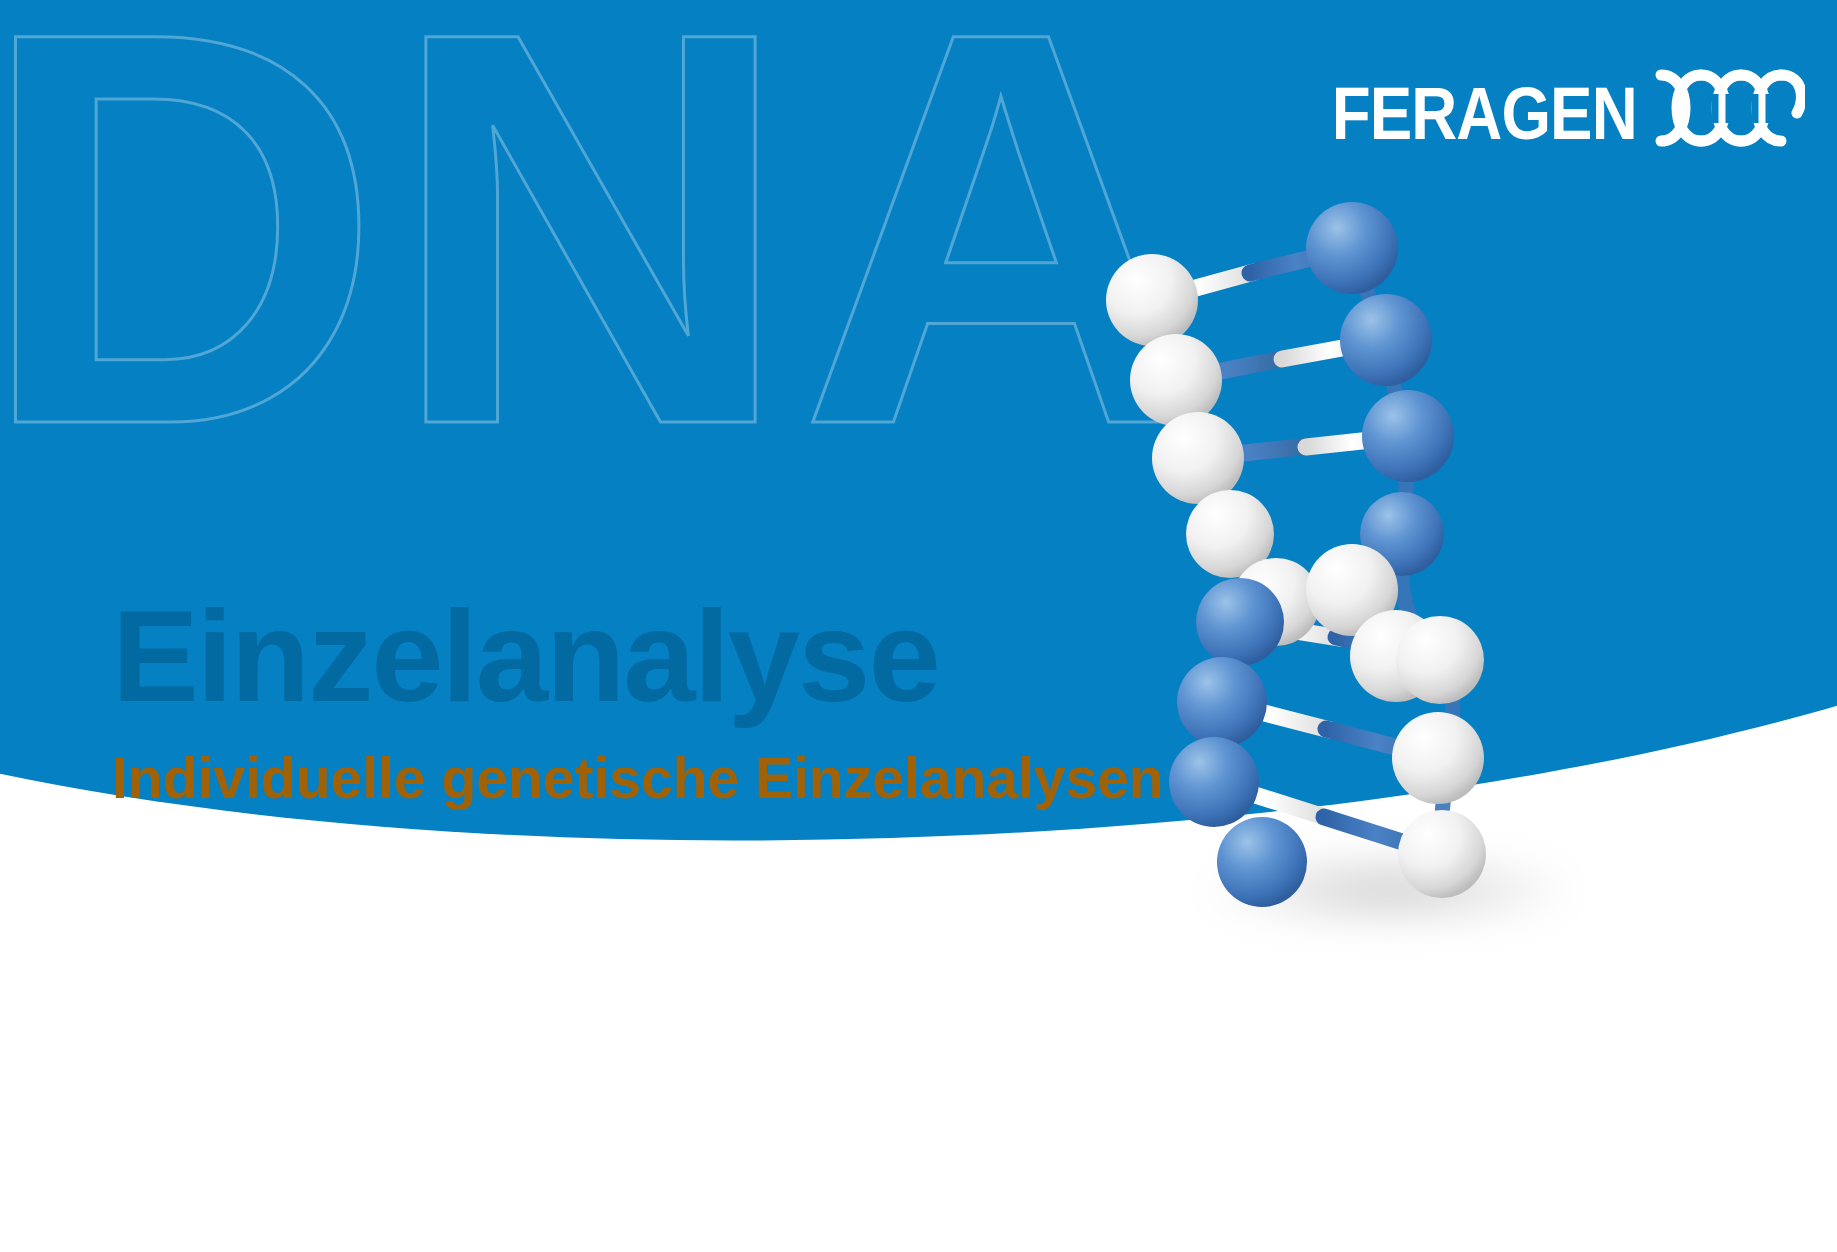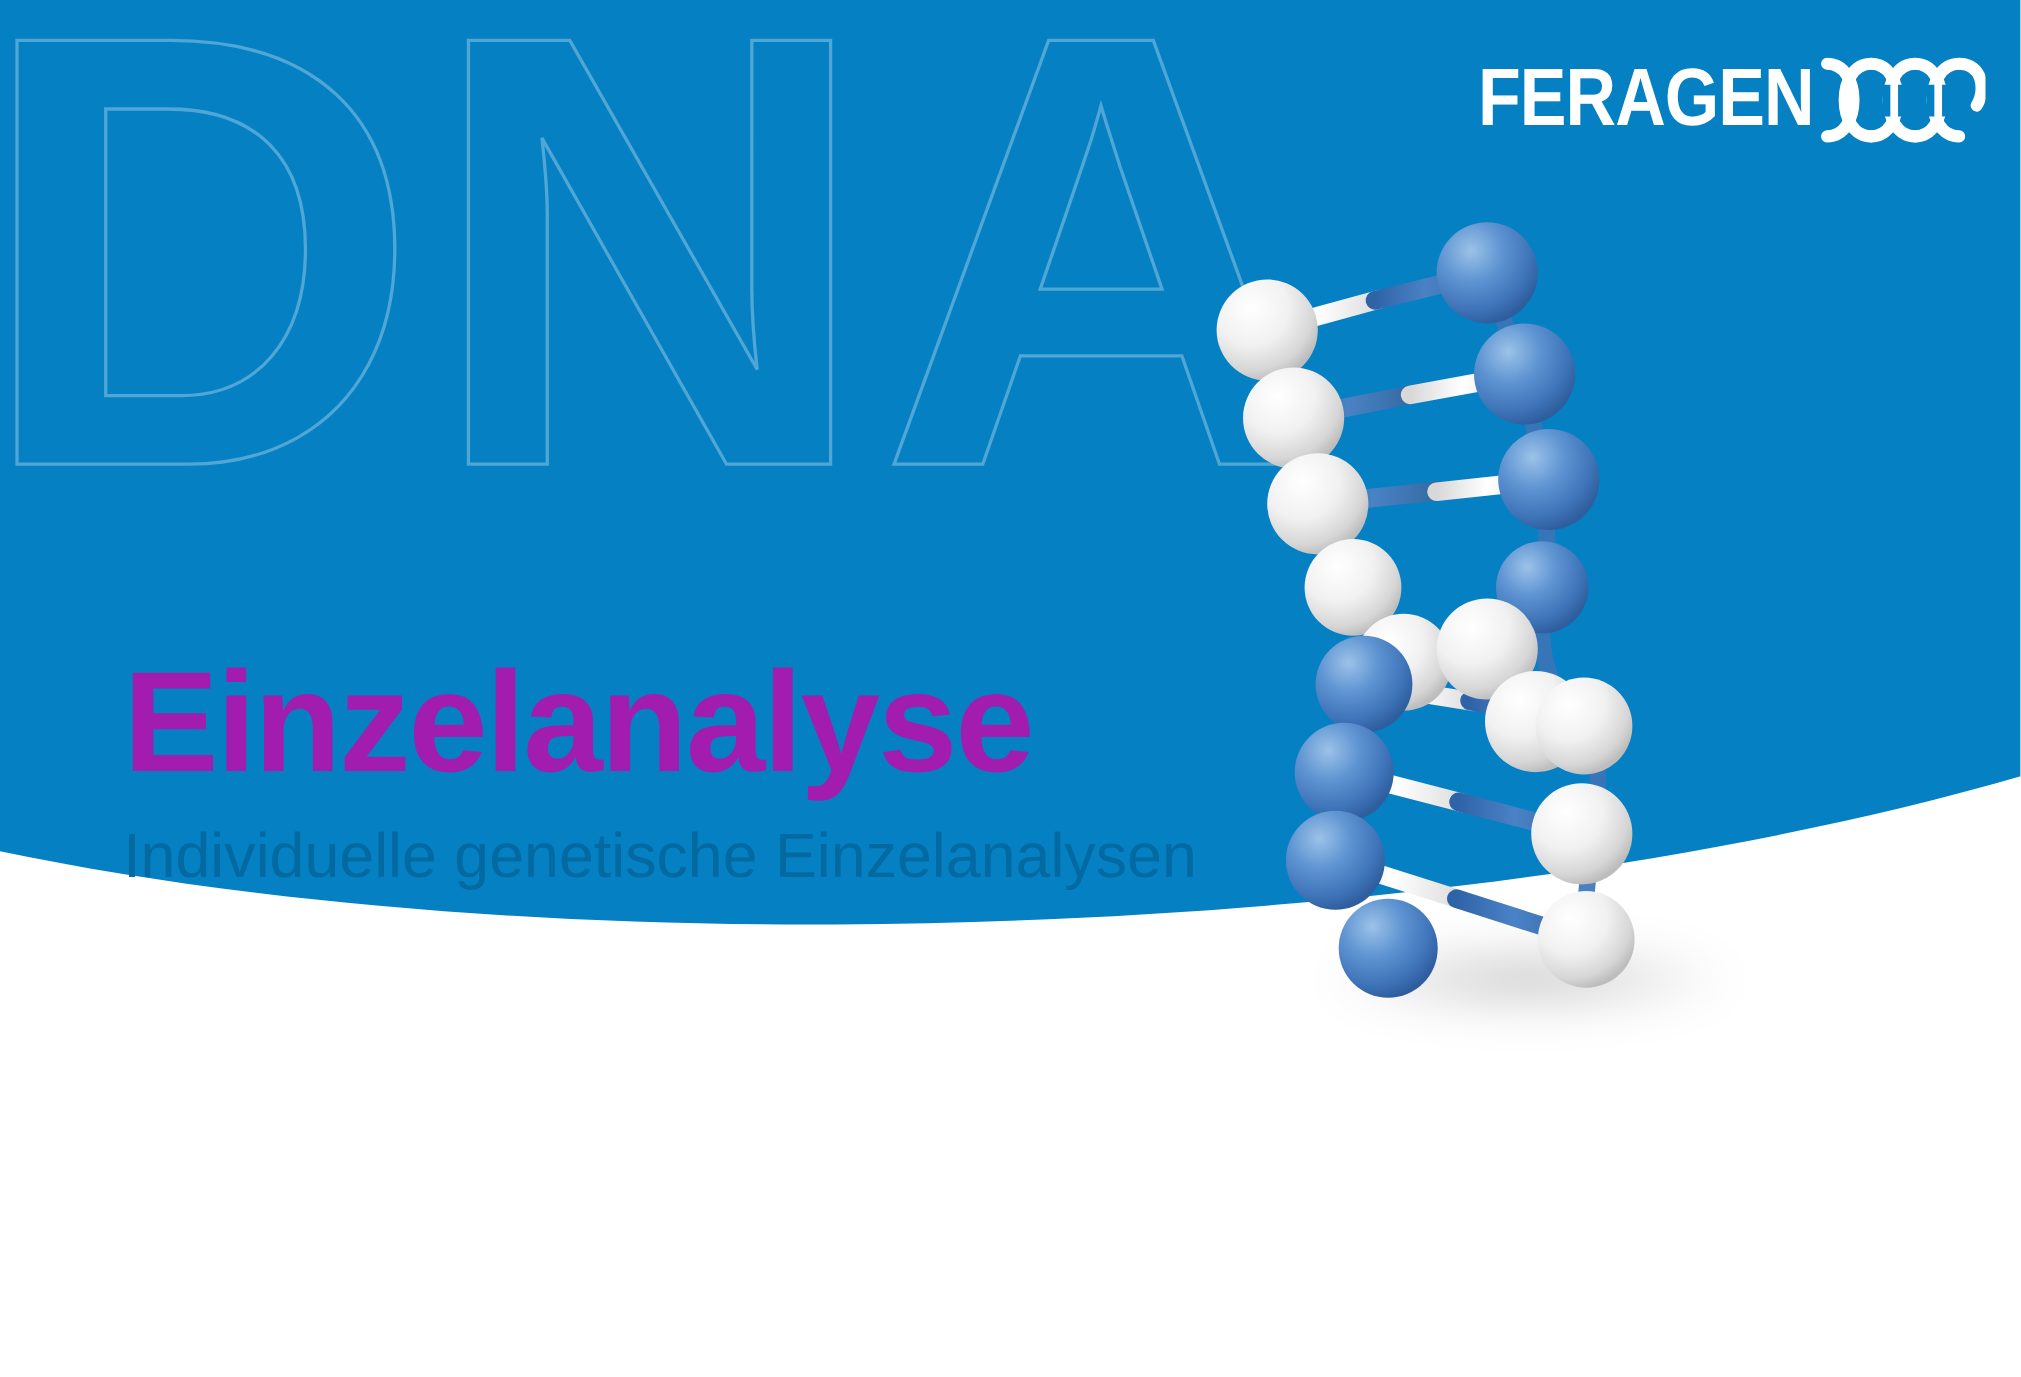--- a/index.html
+++ b/index.html
@@ -49,25 +49,25 @@
     -webkit-text-stroke: 3px rgba(255,255,255,0.30);
     text-stroke: 3px rgba(255,255,255,0.30);
     white-space: nowrap;
     display: block;
   }
 
   
   .logo {
     position: absolute;
     right: 32px;
-    top: 52px;
+    top: 69px;
     z-index: 6;
     display: flex;
-    align-items: flex-start;
-    gap: 6px;
+    align-items: flex-end;
+    gap: 18px;
   }
   .logo-word {
     color: #ffffff;
     font-family: "Liberation Sans Narrow", "Liberation Sans", sans-serif;
     font-weight: 700;
     font-size: 74px;
     letter-spacing: -1px;
     line-height: 1;
     transform: scaleX(0.86);
     transform-origin: right center;
@@ -80,33 +80,33 @@
 
   
   .copy {
     position: absolute;
     left: 112px;
     top: 588px;
     z-index: 5;
     max-width: 1120px;
   }
   .headline {
-    color: #a21caf;
+    color: #0369a1;
     font-family: "Liberation Sans", sans-serif;
     font-weight: 700;
     font-size: 130px;
     line-height: 1.06;
     letter-spacing: -2px;
     margin: 0;
     white-space: nowrap;
   }
   .subhead {
-    color: #0369a1;
-    font-family: "Liberation Sans", sans-serif;
-    font-weight: 400;
+    color: #a16207;
+    font-family: "Liberation Sans", sans-serif;
+    font-weight: 700;
     font-size: 57px;
     line-height: 1.2;
     letter-spacing: 0px;
     margin: 18px 0 0 0;
     white-space: nowrap;
   }
 
   
   .dna-model {
     position: absolute;

